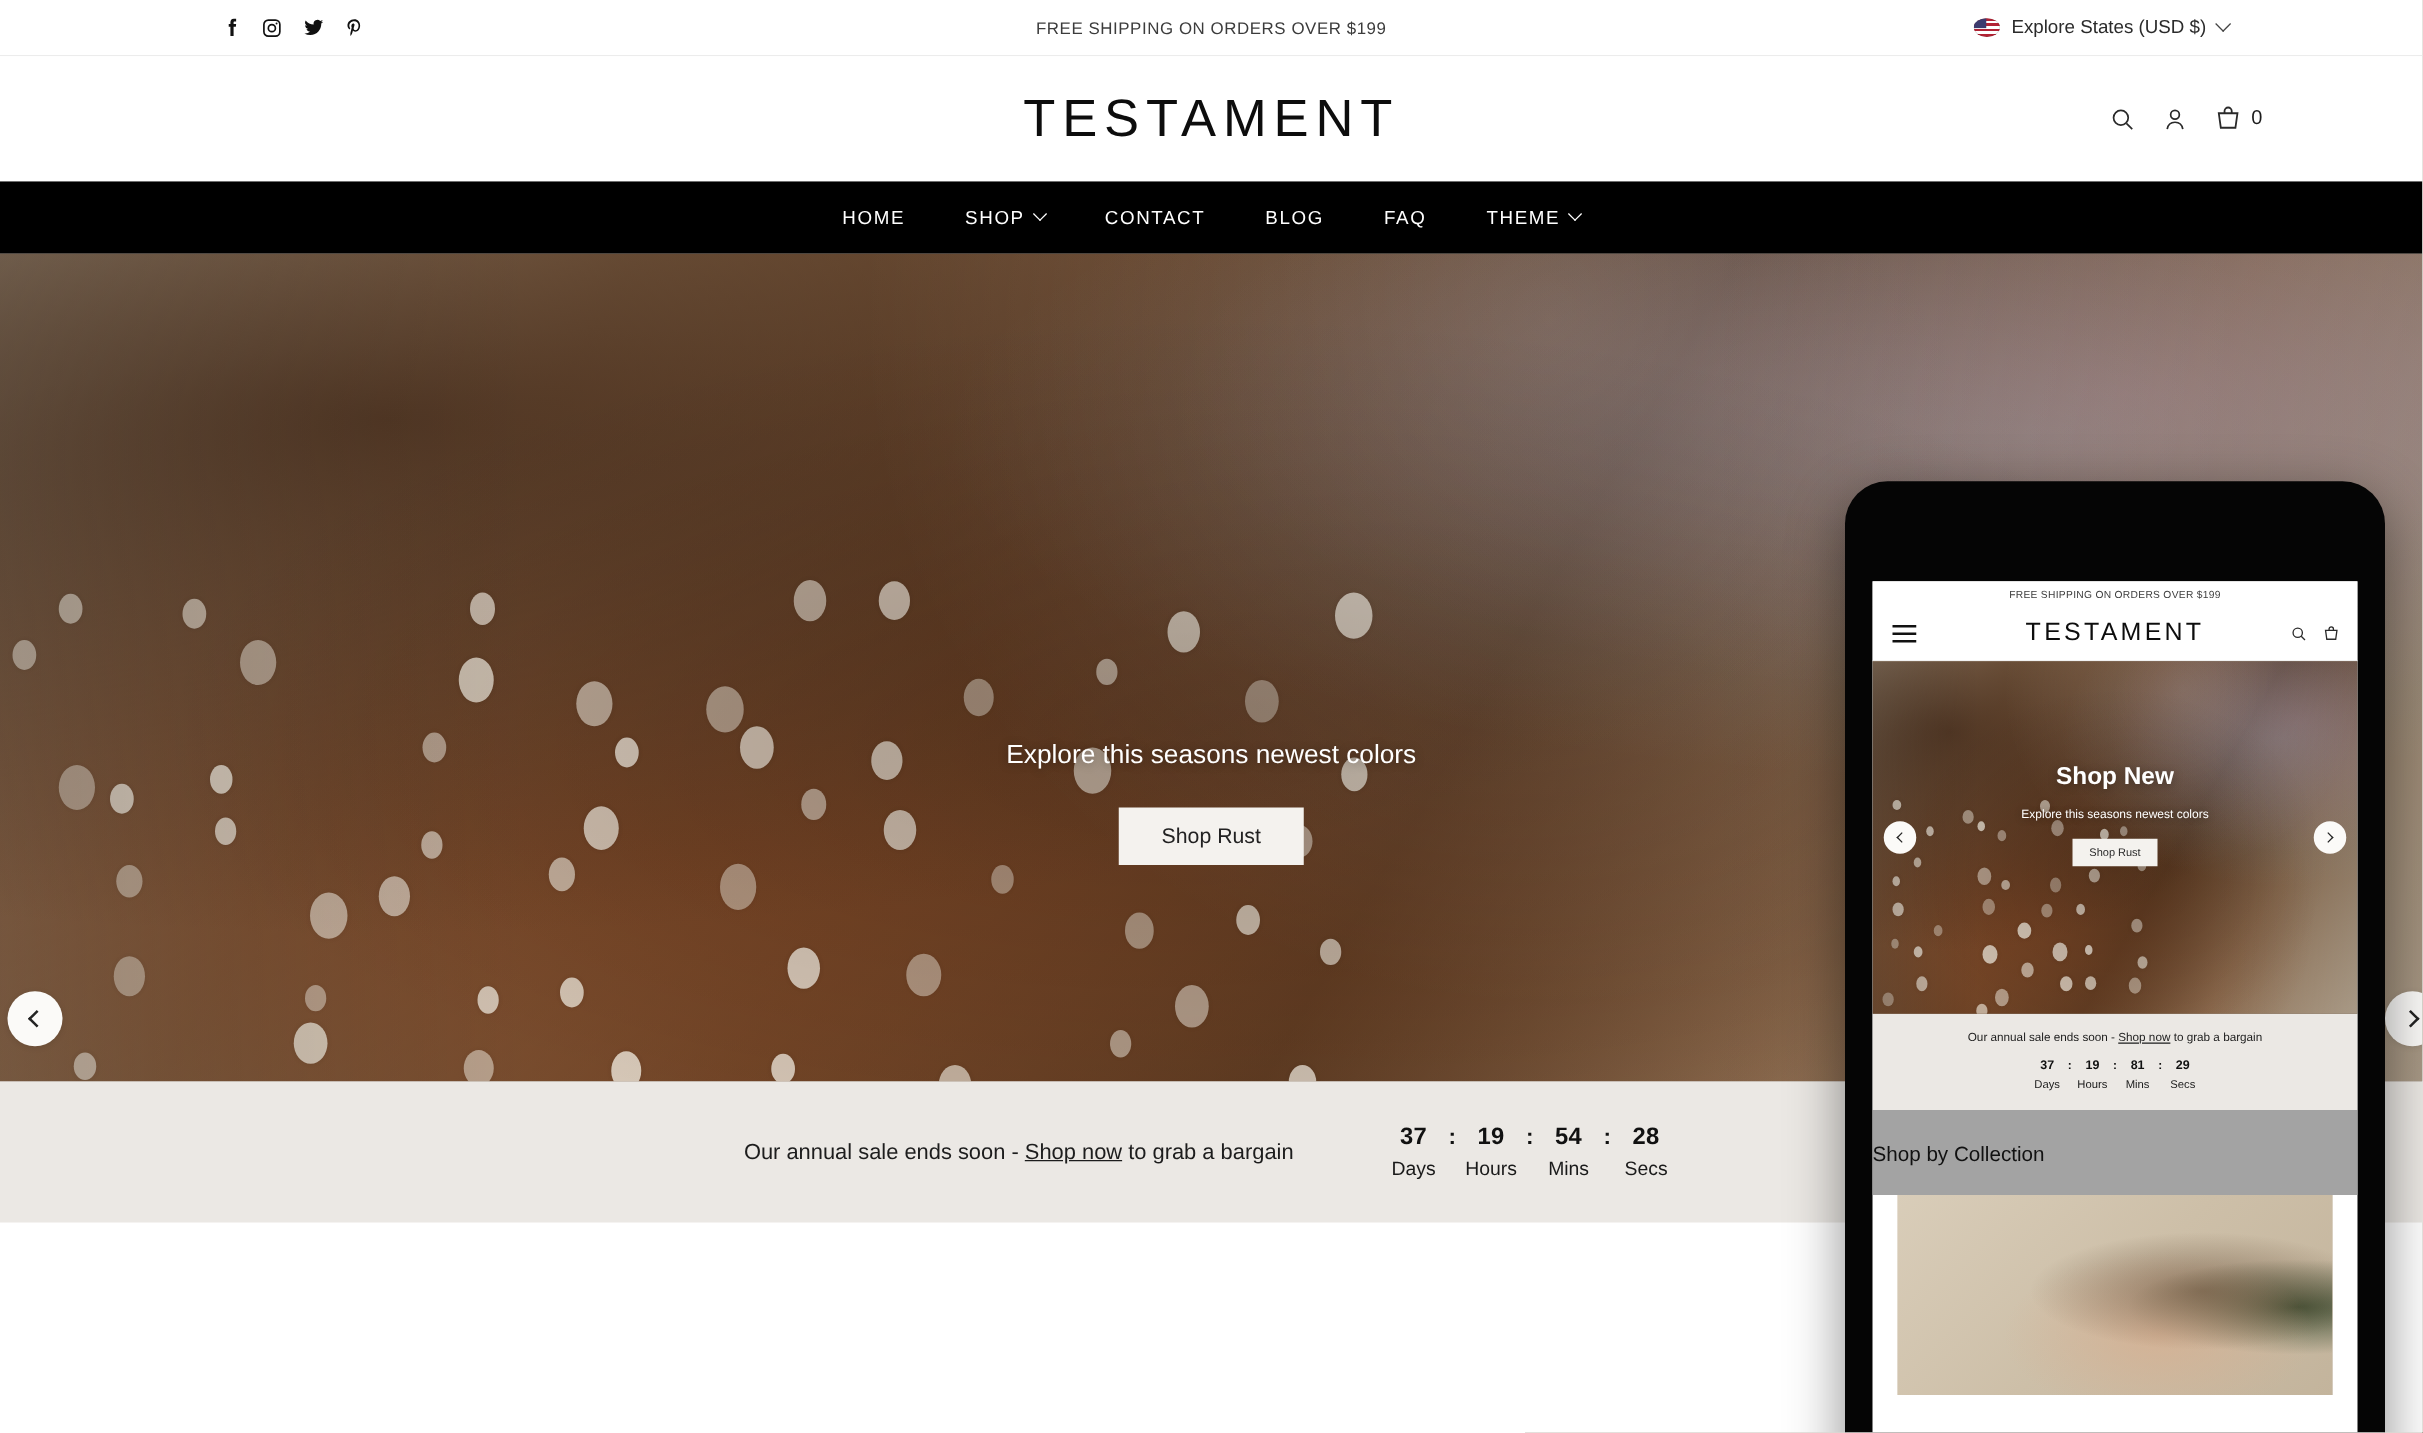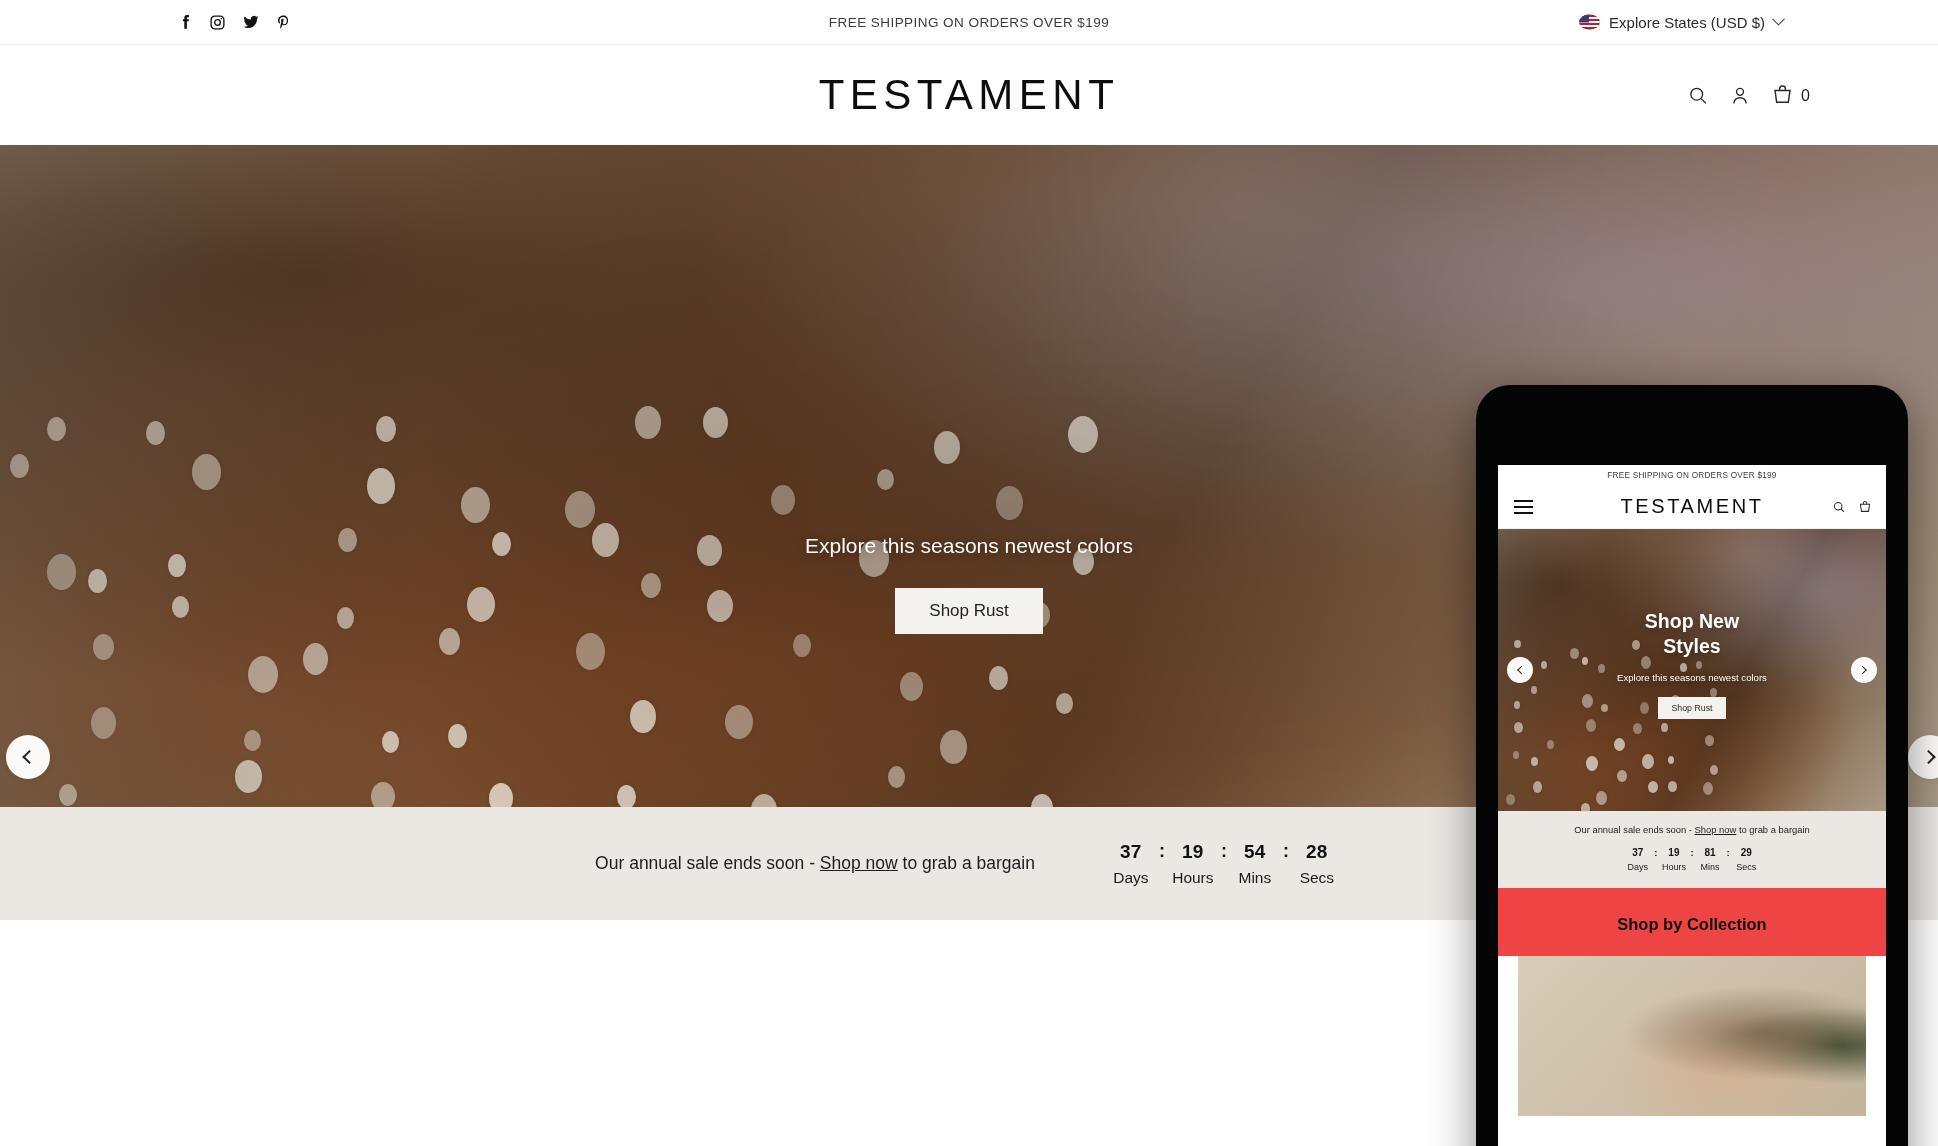--- a/index.html
+++ b/index.html
@@ -216,22 +216,22 @@
     background: #ebe8e4; padding: 13px 0 16px; text-align: center;
   }
   .m-cd-text { font-size: 9.4px; color: #1d1d1d; }
   .m-cd-text a { color: #1d1d1d; text-decoration: underline; }
   .m-timer { margin-top: 12px; display: flex; justify-content: center; align-items: flex-start; }
   .m-unit { text-align: center; min-width: 27px; }
   .m-num { font-size: 10px; font-weight: 700; color: #111; }
   .m-lab { font-size: 9px; color: #1a1a1a; margin-top: 4px; }
   .m-sep { font-size: 9.5px; font-weight: 700; color: #111; padding: 0 3px; }
   .m-collection-title {
-    text-align: center; font-size: 16.5px; font-weight: 700; color: #111;
-    padding: 27px 0 22px; background: #ef4444;
+    font-size: 16.5px; font-weight: 400; color: #111;
+    padding: 27px 0 22px; background: #a3a3a3;
   }
   .m-collection-img {
     margin: 0 20px; height: 160px; overflow: hidden; position: relative;
     background: linear-gradient(135deg,#d6c9b4 0%, #cbbda6 45%, #b6a691 100%);
   }
   .m-coll-bg { position: absolute; inset: 0;
     background:
       radial-gradient(ellipse at 70% 48%, rgba(92,66,44,.55), transparent 40%),
       radial-gradient(ellipse at 60% 70%, rgba(214,176,146,.8), transparent 42%),
       radial-gradient(ellipse at 92% 56%, rgba(48,68,40,.85), transparent 30%),
@@ -297,20 +297,42 @@
           <svg class="ic" width="23" height="23" viewBox="0 0 24 24" fill="none" stroke="currentColor" stroke-width="1.5">
               <path d="M4.2 7.4h15.6l-1.7 12.1H5.9L4.2 7.4z"></path>
               <path d="M9 7.4V5.6a3 3 0 0 1 6 0v1.8"></path>
             </svg>
         </span>
         <span class="cart-count">0</span>
       </span>
     </div>
   </div>
 
+  <div class="nav">
+    <div class="nav-item">
+      <span>HOME</span>
+    </div>
+    <div class="nav-item">
+      <span>SHOP</span>
+      <span class="nav-chev"></span>
+    </div>
+    <div class="nav-item">
+      <span>CONTACT</span>
+    </div>
+    <div class="nav-item">
+      <span>BLOG</span>
+    </div>
+    <div class="nav-item">
+      <span>FAQ</span>
+    </div>
+    <div class="nav-item">
+      <span>THEME</span>
+      <span class="nav-chev"></span>
+    </div>
+  </div>
 
   <div class="hero">
     <div class="hero-bg"></div>
     <div class="hero-dots" id="dots">
         <i style="left:47px;top:272px;width:19px;height:24px;opacity:0.79"></i>
         <i style="left:146px;top:276px;width:19px;height:24px;opacity:0.78"></i>
         <i style="left:376px;top:271px;width:20px;height:26px;opacity:0.88"></i>
         <i style="left:635px;top:261px;width:26px;height:33px;opacity:0.75"></i>
         <i style="left:703px;top:262px;width:25px;height:31px;opacity:0.88"></i>
         <i style="left:934px;top:286px;width:26px;height:33px;opacity:0.90"></i>
@@ -479,21 +501,20 @@
         <div class="hero-vignette"></div>
         <div class="m-arrow left">
           <i></i>
         </div>
         <div class="m-arrow right">
           <i></i>
         </div>
         <div class="m-hero-content">
           <div class="m-hero-title">
             <div>Shop New</div>
-            <div>Styles</div>
           </div>
           <div class="m-hero-sub">Explore this seasons newest colors</div>
           <button class="m-hero-btn">Shop Rust</button>
         </div>
       </div>
 
       <div class="m-countdown">
         <div class="m-cd-text">
           <span>Our annual sale ends soon - </span><a href="#">Shop now</a><span> to grab a bargain</span>
         </div>

